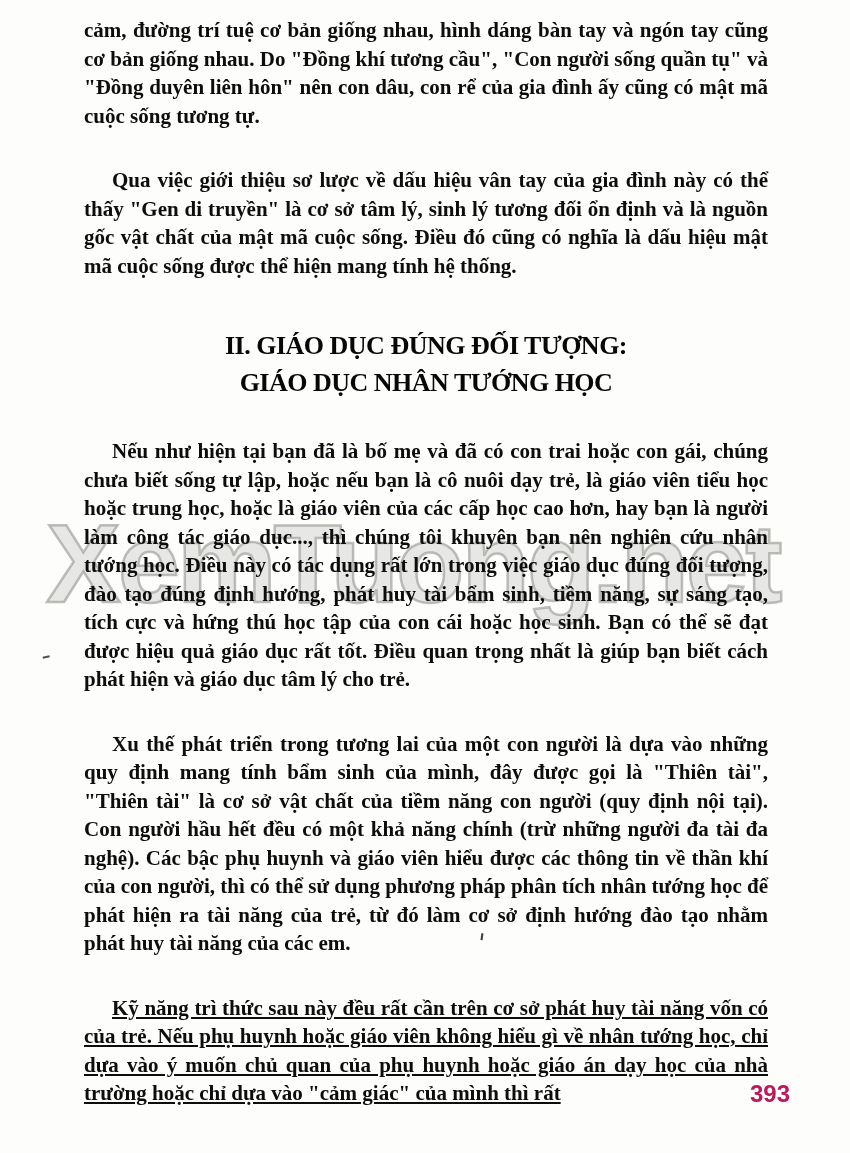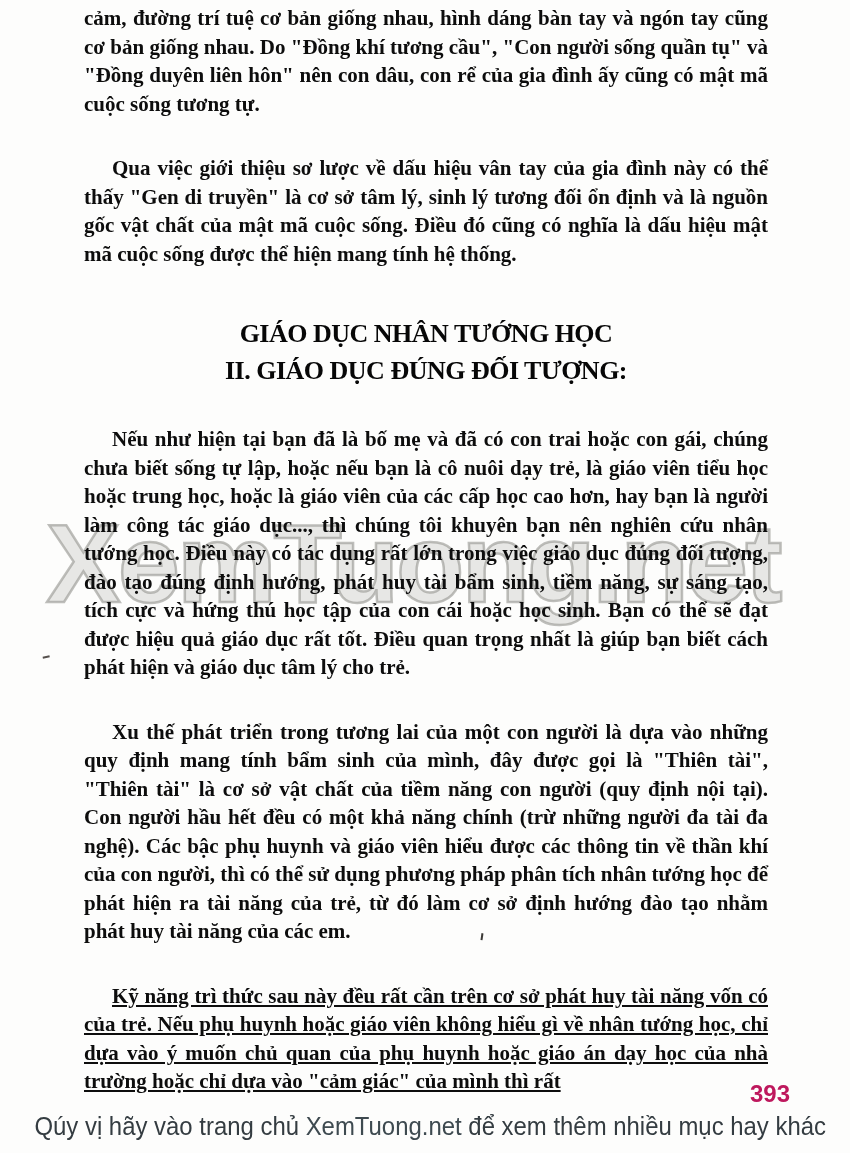--- a/index.html
+++ b/index.html
@@ -26,21 +26,21 @@
     letter-spacing: -3px;
     white-space: nowrap;
     color: rgba(214, 214, 209, 0.55);
     -webkit-text-stroke: 2.5px rgba(148, 148, 143, 0.6);
     z-index: 0;
   }
 
   .body-text {
     position: absolute;
     left: 84px;
-    top: 4px;
+    top: 16px;
     width: 684px;
     color: #0d0d0d;
     font-size: 21px;
     line-height: 28.5px;
     font-weight: 600;
     text-align: justify;
     z-index: 1;
   }
   .body-text p { margin: 0; }
   .body-text p.indent { text-indent: 28px; margin-top: 36px; }
@@ -113,31 +113,28 @@
 
 <div class="page">
 
   <div class="watermark">XemTuong.net</div>
 
   <div class="body-text">
     <p class="p1">cảm, đường trí tuệ cơ bản giống nhau, hình dáng bàn tay và ngón tay cũng cơ bản giống nhau. Do "Đồng khí tương cầu", "Con người sống quần tụ" và "Đồng duyên liên hôn" nên con dâu, con rể của gia đình ấy cũng có mật mã cuộc sống tương tự.</p>
     <p class="p2 indent">Qua việc giới thiệu sơ lược về dấu hiệu vân tay của gia đình này có thể thấy "Gen di truyền" là cơ sở tâm lý, sinh lý tương đối ổn định và là nguồn gốc vật chất của mật mã cuộc sống. Điều đó cũng có nghĩa là dấu hiệu mật mã cuộc sống được thể hiện mang tính hệ thống.</p>
 
     <div class="section-heading">
+      <div>II. GIÁO DỤC ĐÚNG ĐỐI TƯỢNG:</div>
       <div>GIÁO DỤC NHÂN TƯỚNG HỌC</div>
-      <div>II. GIÁO DỤC ĐÚNG ĐỐI TƯỢNG:</div>
     </div>
 
     <p class="p3 indent">Nếu như hiện tại bạn đã là bố mẹ và đã có con trai hoặc con gái, chúng chưa biết sống tự lập, hoặc nếu bạn là cô nuôi dạy trẻ, là giáo viên tiểu học hoặc trung học, hoặc là giáo viên của các cấp học cao hơn, hay bạn là người làm công tác giáo dục..., thì chúng tôi khuyên bạn nên nghiên cứu nhân tướng học. Điều này có tác dụng rất lớn trong việc giáo dục đúng đối tượng, đào tạo đúng định hướng, phát huy tài bẩm sinh, tiềm năng, sự sáng tạo, tích cực và hứng thú học tập của con cái hoặc học sinh. Bạn có thể sẽ đạt được hiệu quả giáo dục rất tốt. Điều quan trọng nhất là giúp bạn biết cách phát hiện và giáo dục tâm lý cho trẻ.</p>
     <p class="p4 indent">Xu thế phát triển trong tương lai của một con người là dựa vào những quy định mang tính bẩm sinh của mình, đây được gọi là "Thiên tài", "Thiên tài" là cơ sở vật chất của tiềm năng con người (quy định nội tại). Con người hầu hết đều có một khả năng chính (trừ những người đa tài đa nghệ). Các bậc phụ huynh và giáo viên hiểu được các thông tin về thần khí của con người, thì có thể sử dụng phương pháp phân tích nhân tướng học để phát hiện ra tài năng của trẻ, từ đó làm cơ sở định hướng đào tạo nhằm phát huy tài năng của các em.</p>
     <p class="p5 indent">Kỹ năng trì thức sau này đều rất cần trên cơ sở phát huy tài năng vốn có của trẻ. Nếu phụ huynh hoặc giáo viên không hiểu gì về nhân tướng học, chỉ dựa vào ý muốn chủ quan của phụ huynh hoặc giáo án dạy học của nhà trường hoặc chỉ dựa vào "cảm giác" của mình thì rất</p>
   </div>
 
   <div class="speck-1"></div>
   <div class="speck-2"></div>
 
   <div class="page-number">393</div>
 
-  <div class="footer-line">
-    <span class="footer-inner"><span>Qúy vị hãy vào trang chủ </span><span class="footer-site">XemTuong.net</span><span> để xem thêm nhiều mục hay khác</span></span>
-  </div>
 
 </div>
 
 </body></html>

